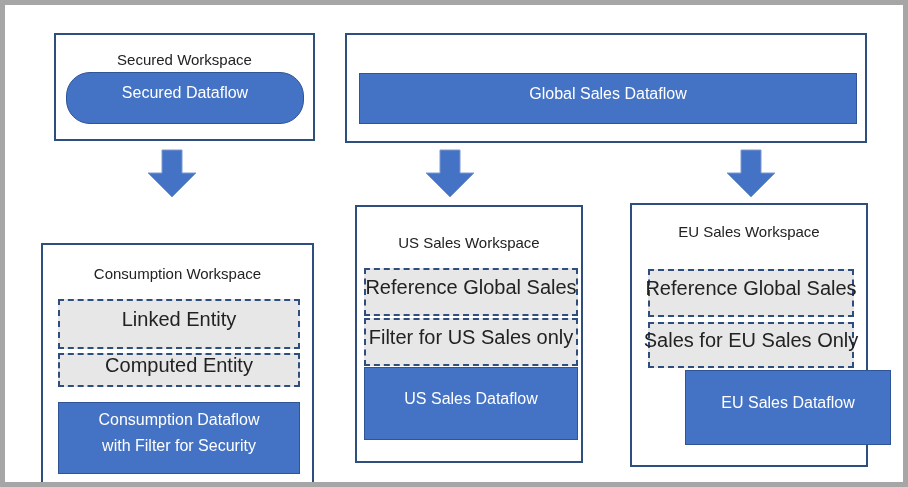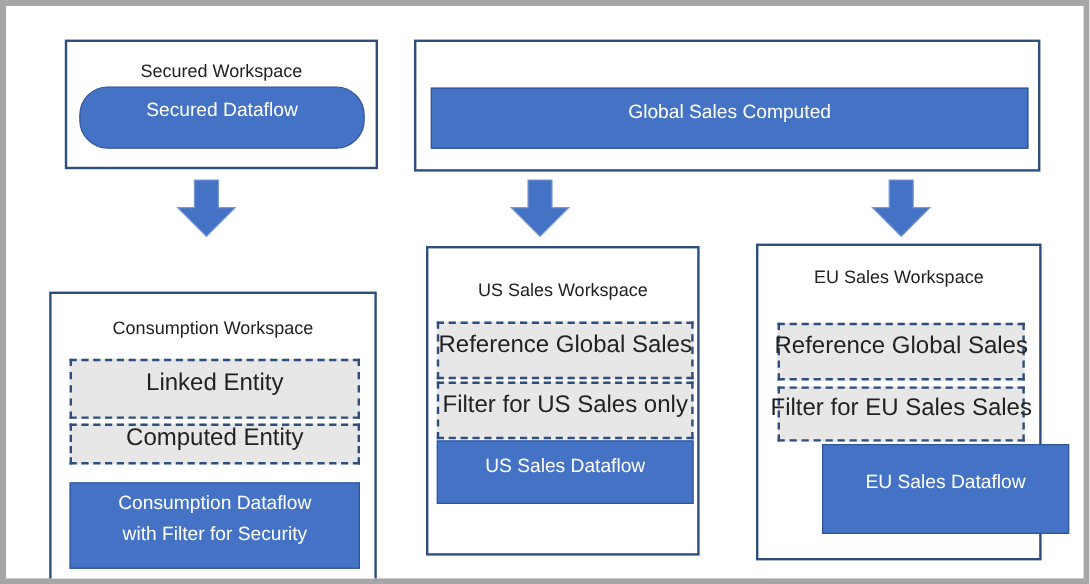--- a/index.html
+++ b/index.html
@@ -86,21 +86,21 @@
   #ws-consumption { left: 36px; top: 202px; width: 273px; height: 256px; margin-top: 36px; }
   #ws-consumption .ws-title  { top: 19px; }
   #ws-consumption .entity-1  { left: 15px; top: 54px;  width: 242px; height: 50px; }
   #ws-consumption .entity-2  { left: 15px; top: 108px; width: 242px; height: 34px; }
   #ws-consumption .fill-box  { left: 15px; top: 157px; width: 242px; height: 72px; }
 
   #ws-us { left: 350px; top: 200px; width: 228px; height: 258px; }
   #ws-us .ws-title { top: 26px; }
   #ws-us .entity-1 { left: 7px; top: 61px;  width: 214px; height: 48px; }
   #ws-us .entity-2 { left: 7px; top: 111px; width: 214px; height: 48px; }
-  #ws-us .fill-box { left: 7px; top: 160px; width: 214px; height: 53px; }
+  #ws-us .fill-box { left: 7px; top: 160px; width: 214px; height: 73px; }
 
   #ws-eu { left: 625px; top: 198px; width: 238px; height: 264px; }
   #ws-eu .ws-title { top: 17px; }
   #ws-eu .entity-1 { left: 16px; top: 64px;  width: 206px; height: 48px; }
   #ws-eu .entity-2 { left: 16px; top: 117px; width: 206px; height: 46px; }
   #ws-eu .fill-box { left: 16px; top: 165px; width: 206px; height: 75px; margin-left: 37px; }
 </style>
 </head>
 <body>
 
@@ -108,21 +108,21 @@
 
   <section class="ws" id="ws-secured">
     <div class="ws-title">Secured Workspace</div>
     <div class="fill-box">
       <span class="line">Secured Dataflow</span>
     </div>
   </section>
 
   <section class="ws" id="ws-global">
     <div class="fill-box">
-      <span class="line">Global Sales Computed</span>
+      <span class="line">Global Sales Dataflow</span>
     </div>
   </section>
 
   <div class="arrow" id="arrow-1">
     <svg width="50" height="49" viewBox="0 0 50 49" aria-hidden="true">
       <polygon points="15,1 35,1 35,24 49,24 25,48 1,24 15,24"></polygon>
     </svg>
   </div>
   <div class="arrow" id="arrow-2">
     <svg width="50" height="49" viewBox="0 0 50 49" aria-hidden="true">
@@ -150,19 +150,19 @@
     <div class="entity entity-1">Reference Global Sales</div>
     <div class="entity entity-2">Filter for US Sales only</div>
     <div class="fill-box">
       <span class="line">US Sales Dataflow</span>
     </div>
   </section>
 
   <section class="ws" id="ws-eu">
     <div class="ws-title">EU Sales Workspace</div>
     <div class="entity entity-1">Reference Global Sales</div>
-    <div class="entity entity-2">Filter for EU Sales Sales</div>
+    <div class="entity entity-2">Sales for EU Sales Only</div>
     <div class="fill-box">
       <span class="line">EU Sales Dataflow</span>
     </div>
   </section>
 
 </div>
 
 </body></html>

